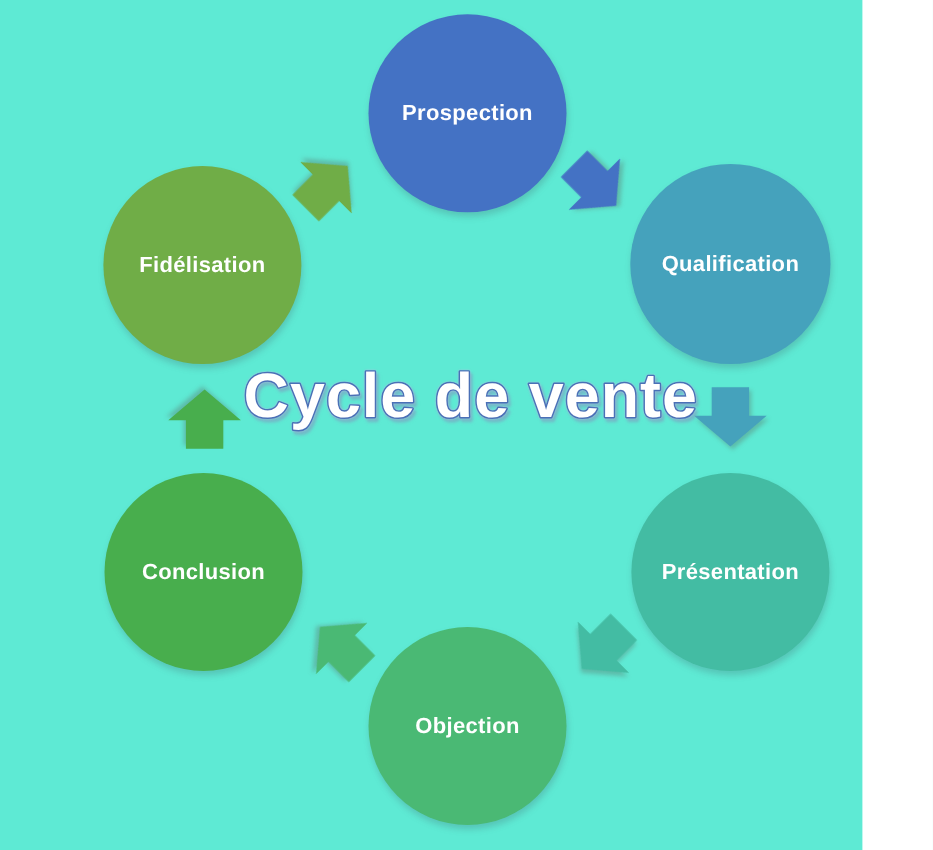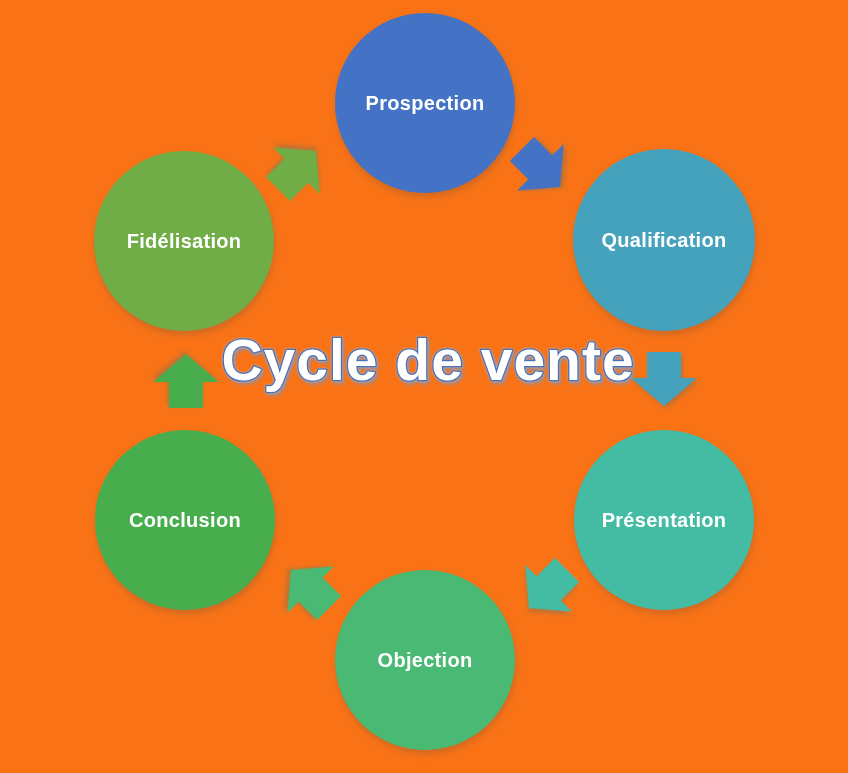--- a/index.html
+++ b/index.html
@@ -3,23 +3,23 @@
 <meta charset="utf-8">
 <style>
   html, body {
     margin: 0;
     padding: 0;
     background: #ffffff;
     font-family: "Liberation Sans", sans-serif;
   }
   .stage {
     position: relative;
-    width: 848px;
+    width: 784px;
     height: 773px;
-    background: #f97316;
+    background: #5eead4;
     overflow: hidden;
   }
   svg { display: block; }
   .circ {
     filter: drop-shadow(1px 4px 3px rgba(60, 70, 80, 0.22));
   }
   .circ-label {
     font-family: "Liberation Sans", sans-serif;
     font-size: 20px;
     font-weight: 700;

